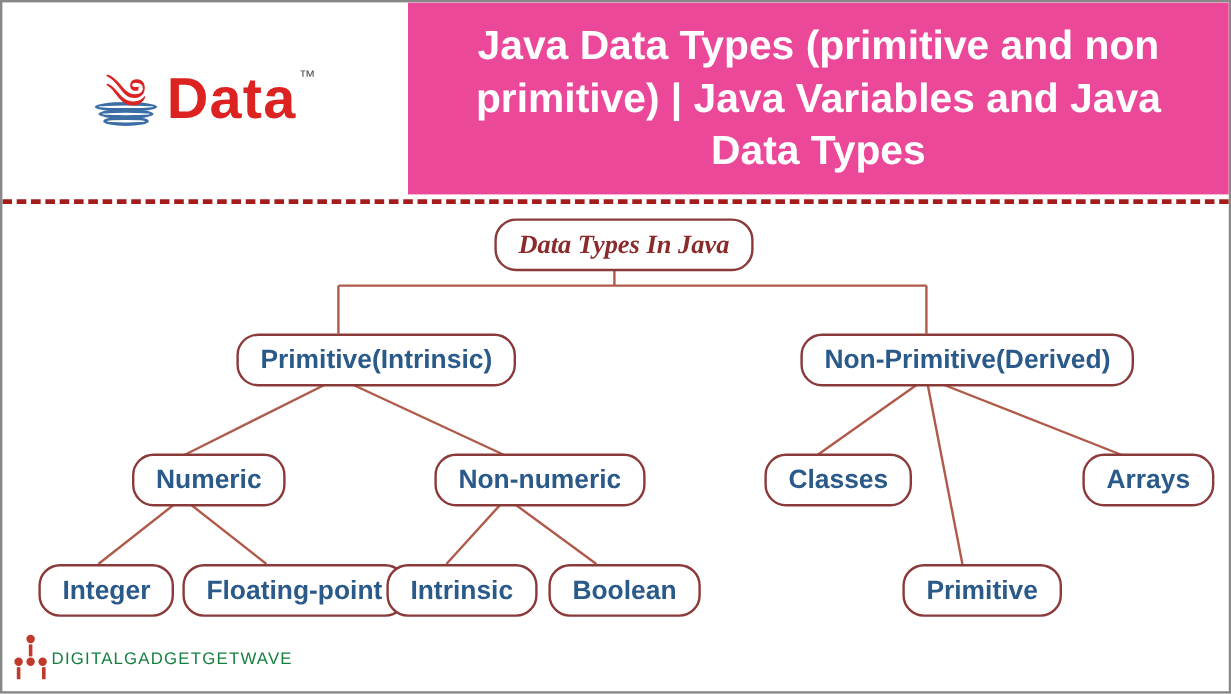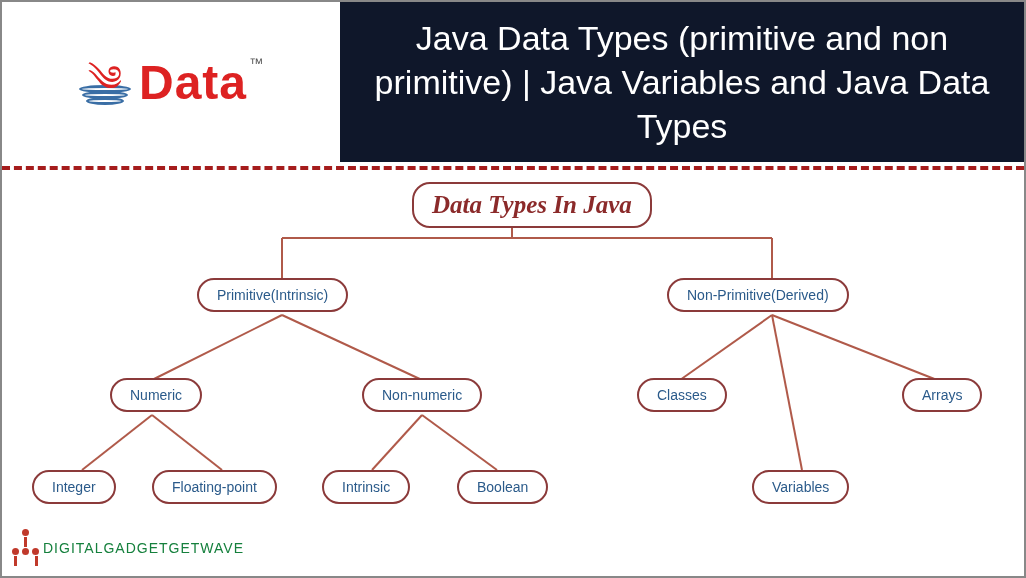--- a/index.html
+++ b/index.html
@@ -5,25 +5,25 @@
 *{margin:0;padding:0;box-sizing:border-box}
 body{width:1026px;height:578px;font-family:Arial,sans-serif;background:#fff;border:2px solid #888;position:relative;overflow:hidden}
 .header{display:flex;height:160px}
 .logo-area{width:338px;display:flex;align-items:center;justify-content:center;gap:8px}
 .java-logo{display:flex;flex-direction:column;align-items:center;gap:0}
 .steam{color:#d22;font-size:36px;line-height:28px;transform:translateY(6px)}
 .cup{display:flex;flex-direction:column;align-items:center}
 .cup-line{width:52px;height:8px;border:3px solid #3a6ea5;border-radius:50%;margin-top:-2px}
 .java-text{color:#d22;font-size:48px;font-weight:700;letter-spacing:1px}
 .tm{font-size:14px;color:#555;vertical-align:top;margin-left:2px}
-.title-banner{flex:1;background:#0f172a;color:#fff;display:flex;align-items:center;justify-content:center;padding:10px 30px;text-align:center;font-size:34px;font-weight:400;line-height:1.3}
+.title-banner{flex:1;background:#ec4899;color:#fff;display:flex;align-items:center;justify-content:center;padding:10px 30px;text-align:center;font-size:34px;font-weight:700;line-height:1.3}
 .divider{border-top:4px dashed #a51c1c;margin:4px 0 0 0}
 .diagram{position:relative;height:400px}
-.node{position:absolute;border:2px solid #8b3a3a;border-radius:18px;padding:7px 18px;color:#2a5a8a;font-weight:400;font-size:14px;background:#fff;white-space:nowrap;text-align:center}
-.root{font-family:Georgia,serif;color:#8b2a2a;font-style:italic;font-weight:700;font-size:25px}
+.node{position:absolute;border:2px solid #8b3a3a;border-radius:18px;padding:7px 18px;color:#2a5a8a;font-weight:700;font-size:22px;background:#fff;white-space:nowrap;text-align:center}
+.root{font-family:Georgia,serif;color:#8b2a2a;font-style:italic;font-weight:700;font-size:22px}
 svg.connectors{position:absolute;top:0;left:0;width:100%;height:100%;z-index:0}
 .node{z-index:1}
 .watermark{position:absolute;bottom:10px;left:10px;display:flex;align-items:center;gap:4px;z-index:2}
 .wm-logo{display:flex;flex-direction:column;align-items:center;gap:1px}
 .wm-dot-row{display:flex;gap:3px}
 .wm-dot{width:7px;height:7px;background:#c0392b;border-radius:50%}
 .wm-bar{width:3px;height:10px;background:#c0392b}
 .wm-text{font-size:14px;letter-spacing:1px;color:#15803d;font-weight:500}
 </style>
 </head>
@@ -70,21 +70,21 @@
   <div class="node" style="left:195px;top:108px">Primitive(Intrinsic)</div>
   <div class="node" style="left:665px;top:108px">Non-Primitive(Derived)</div>
   <div class="node" style="left:108px;top:208px">Numeric</div>
   <div class="node" style="left:360px;top:208px">Non-numeric</div>
   <div class="node" style="left:30px;top:300px">Integer</div>
   <div class="node" style="left:150px;top:300px">Floating-point</div>
   <div class="node" style="left:320px;top:300px">Intrinsic</div>
   <div class="node" style="left:635px;top:208px">Classes</div>
   <div class="node" style="left:455px;top:300px">Boolean</div>
   <div class="node" style="left:900px;top:208px">Arrays</div>
-  <div class="node" style="left:750px;top:300px">Variables</div>
+  <div class="node" style="left:750px;top:300px">Primitive</div>
 </div>
 
 <div class="watermark">
   <div class="wm-logo">
     <div class="wm-dot-row">
         <div class="wm-dot"></div>
       </div>
     <div class="wm-bar"></div>
     <div class="wm-dot-row">
         <div class="wm-dot"></div>

